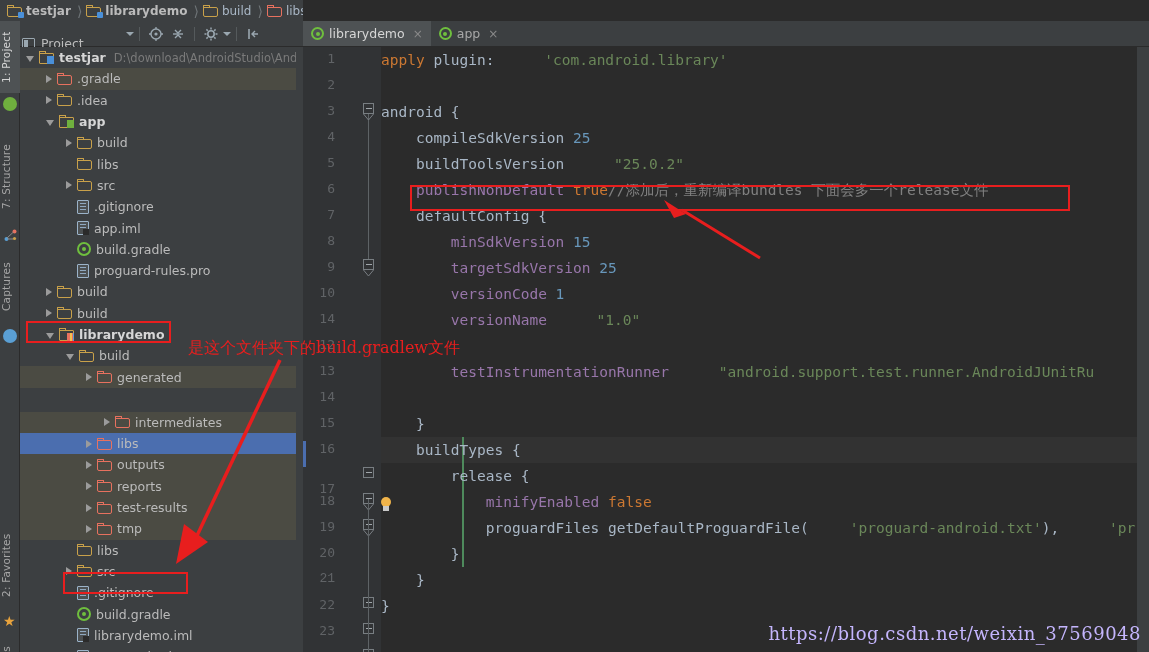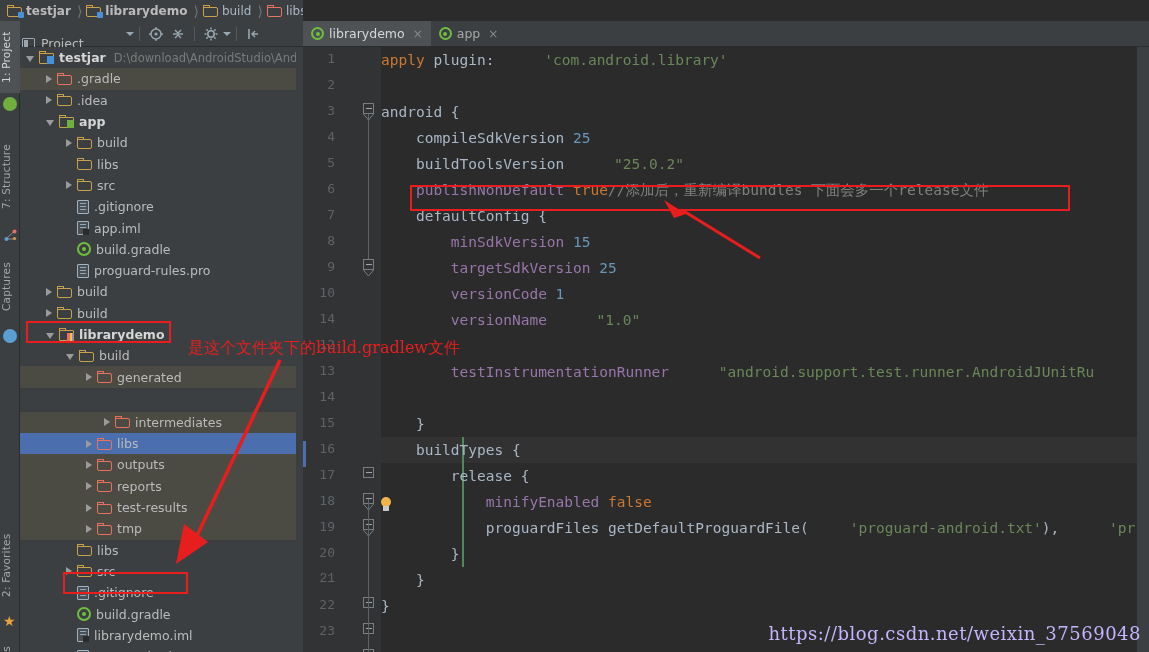--- a/index.html
+++ b/index.html
@@ -608,21 +608,21 @@
           <div class="gnum" style="top: 160px;">7</div>
           <div class="gnum" style="top: 186px;">8</div>
           <div class="gnum" style="top: 212px;">9</div>
           <div class="gnum" style="top: 238px;">10</div>
           <div class="gnum" style="top: 264px;">14</div>
           <div class="gnum" style="top: 290px;">12</div>
           <div class="gnum" style="top: 316px;">13</div>
           <div class="gnum" style="top: 342px;">14</div>
           <div class="gnum" style="top: 368px;">15</div>
           <div class="gnum" style="top: 394px;">16</div>
-          <div class="gnum" style="top: 420px;">17</div>
+          <div class="gnum" style="top: 434px;">17</div>
           <div class="gnum" style="top: 446px;">18</div>
           <div class="gnum" style="top: 472px;">19</div>
           <div class="gnum" style="top: 498px;">20</div>
           <div class="gnum" style="top: 524px; font-family: Liberation Mono, monospace;">21</div>
           <div class="gnum" style="top: 550px;">22</div>
           <div class="gnum" style="top: 576px;">23</div>
         </div>
 
       <div class="fold-line" style="top:60px; height:160px;"></div>
       <div class="fold-box open" style="top:56px;"></div>

